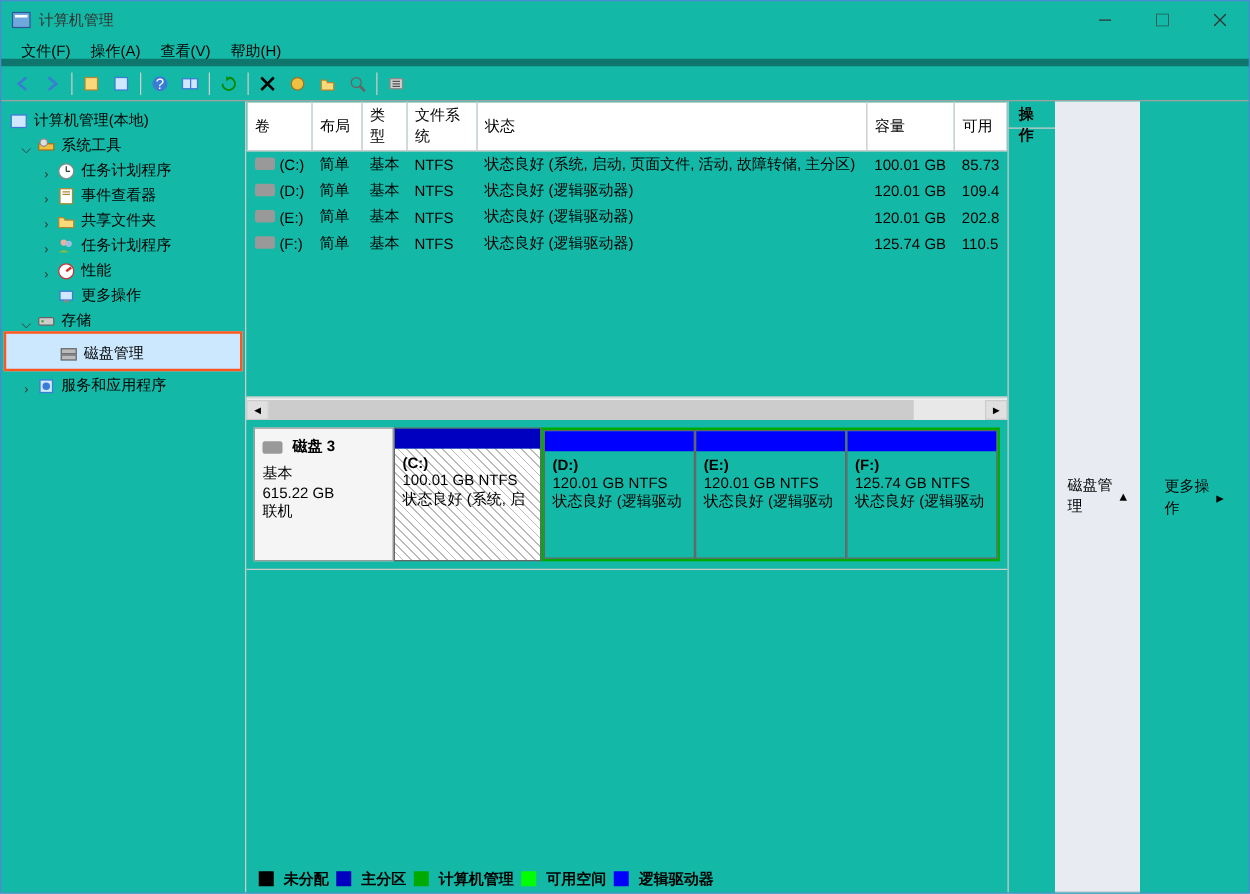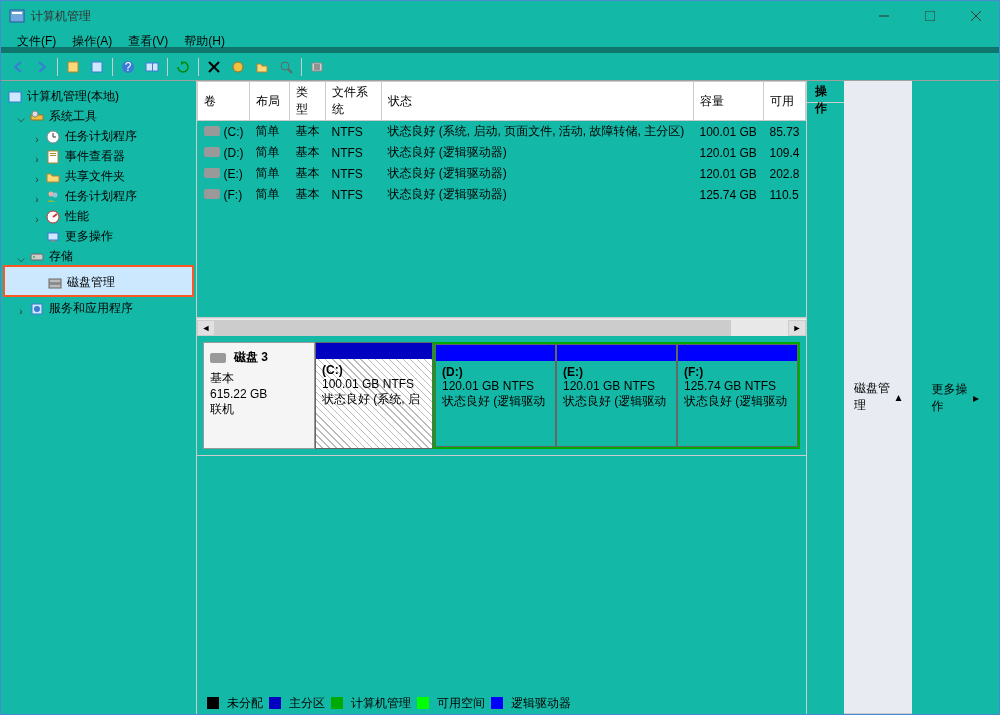--- a/index.html
+++ b/index.html
@@ -33,21 +33,21 @@
 .disk-map { height: 120px; padding: 6px; display: flex; gap: 0; border-bottom: 1px solid #ccc; }
 .disk-info { width: 112px; border: 1px solid #999; padding: 6px; background: #f5f5f5; }
 .disk-info-title { display: flex; align-items: center; gap: 4px; font-weight: bold; margin-bottom: 4px; }
 .part-row { display: flex; flex: 1; }
 .part { border: 1px solid #666; display: flex; flex-direction: column; position: relative; }
 .part-header { height: 16px; display: flex; align-items: center; justify-content: center; font-size: 11px; }
 .part-body { flex: 1; padding: 4px 6px; overflow: hidden; }
 .part-label { font-weight: bold; }
 .green-wrap { border: 2px solid #0a0; display: flex; flex: 1; }
 .hatched { background: repeating-linear-gradient(45deg, #fff, #fff 4px, #bbb 4px, #bbb 5px); }
-.legend { height: 22px; display: flex; align-items: center; padding: 0 10px; gap: 6px; }
+.legend { height: 22px; display: flex; align-items: center; padding: 0 10px; gap: 6px; font-weight: bold; }
 .legend-box { width: 12px; height: 12px; display: inline-block; margin-right: 2px; }
 .right-pane { width: 192px; display: flex; flex-direction: row; }
 .right-header { height: 22px; border-bottom: 1px solid #ccc; padding: 2px 8px; font-weight: bold; }
 .right-section { background: #e8ecf2; padding: 4px 10px; border-bottom: 1px solid #ccc; display: flex; align-items: center; }
 .right-action { padding: 4px 20px; cursor: pointer; display: flex; align-items: center; }
 .disk-icon { width: 16px; height: 10px; background: #999; border-radius: 2px; display: inline-block; margin-right: 4px; }
 .blank { flex: 1; }
 </style>
 </head>
 <body>

